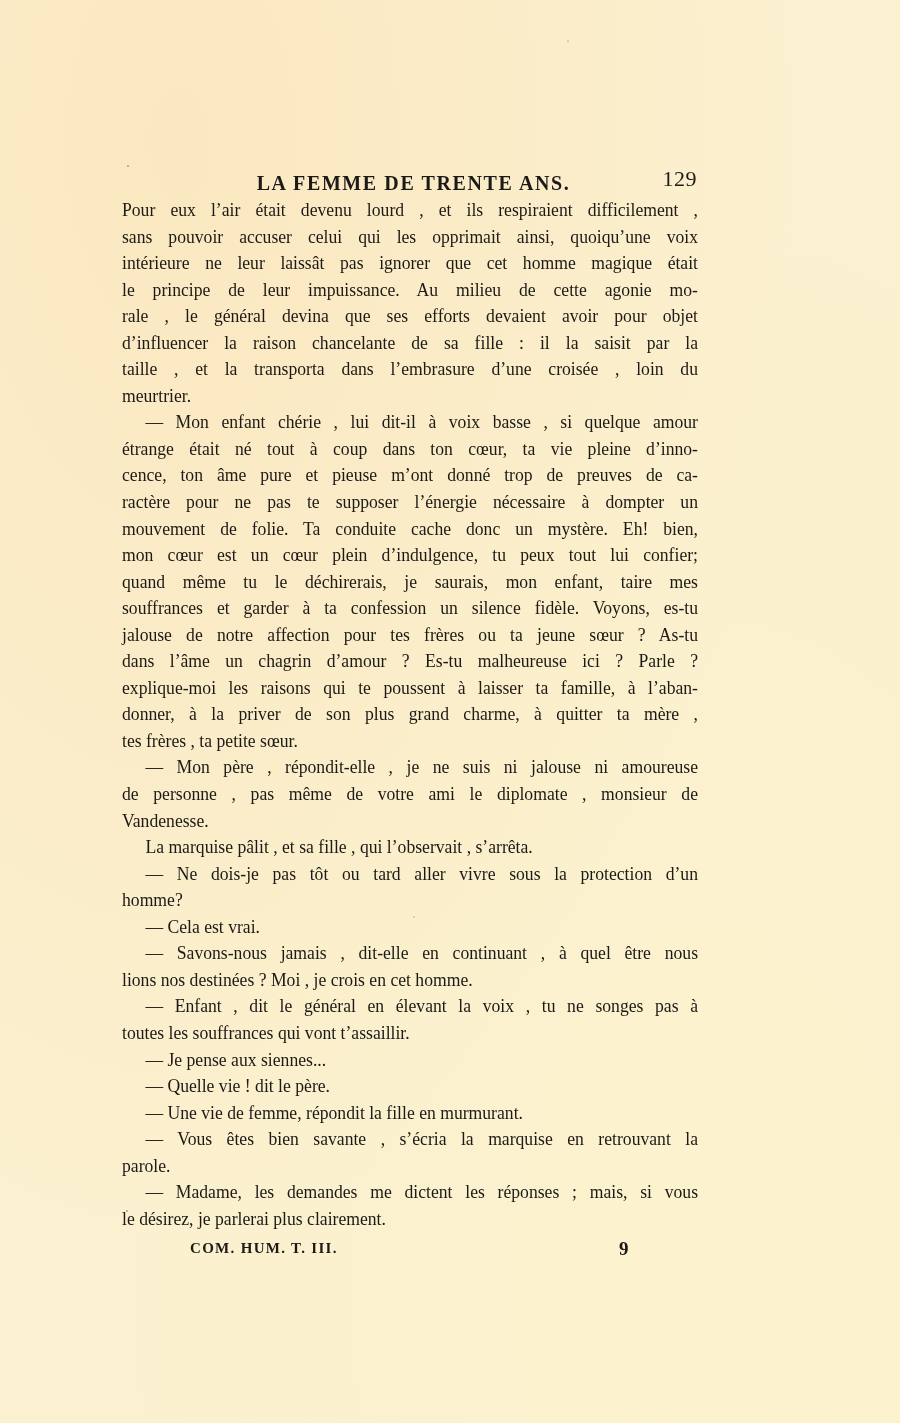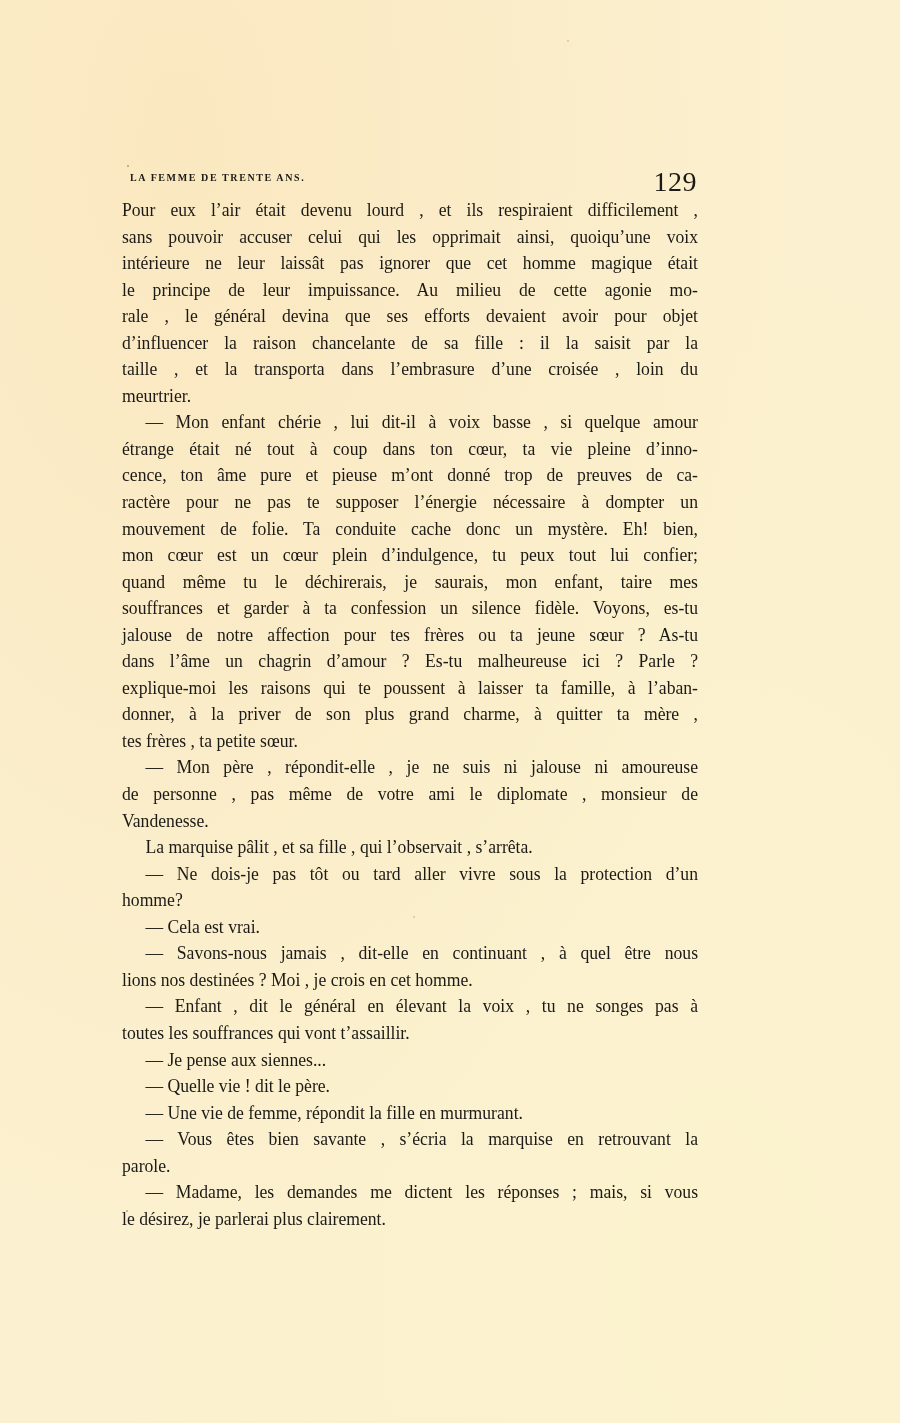--- a/index.html
+++ b/index.html
@@ -27,31 +27,32 @@
       position: absolute;
       top: 168px;
       left: 122px;
       width: 575px;
       height: 28px;
     }
     .running-title {
       position: absolute;
       left: 0;
       right: 0;
+      text-align: center;
       top: 4px;
-      font-size: 10px;
+      font-size: 20px;
       font-weight: bold;
       letter-spacing: 1.6px;
       padding-left: 8px;
     }
     .page-number {
       position: absolute;
       right: 0;
       top: -2px;
-      font-size: 28px;
+      font-size: 22px;
       letter-spacing: 0.5px;
     }
     .body-text {
       position: absolute;
       top: 197px;
       left: 122px;
       width: 576px;
       font-family: Liberation Serif, serif;
     }
     .line {
@@ -147,18 +148,22 @@
       <div class="line last">toutes les souffrances qui vont t’assaillir.</div>
       <div class="line indent last">— Je pense aux siennes...</div>
       <div class="line indent last">— Quelle vie ! dit le père.</div>
       <div class="line indent last">— Une vie de femme, répondit la fille en murmurant.</div>
       <div class="line indent">— Vous êtes bien savante , s’écria la marquise en retrouvant la</div>
       <div class="line last">parole.</div>
       <div class="line indent">— Madame, les demandes me dictent les réponses ; mais, si vous</div>
       <div class="line last">le désirez, je parlerai plus clairement.</div>
     </div>
 
+  <div class="footer">
+    <div class="signature">COM. HUM. T. III.</div>
+    <div class="signature-mark">9</div>
+  </div>
 
   <div class="speck" style="left:127px;top:165px;"></div>
   <div class="speck" style="left:567px;top:40px;background:#d9a060;"></div>
   <div class="speck" style="left:413px;top:916px;background:#d9a060;"></div>
   <div class="speck" style="left:126px;top:1210px;"></div>
 </div>
 
 </body></html>

